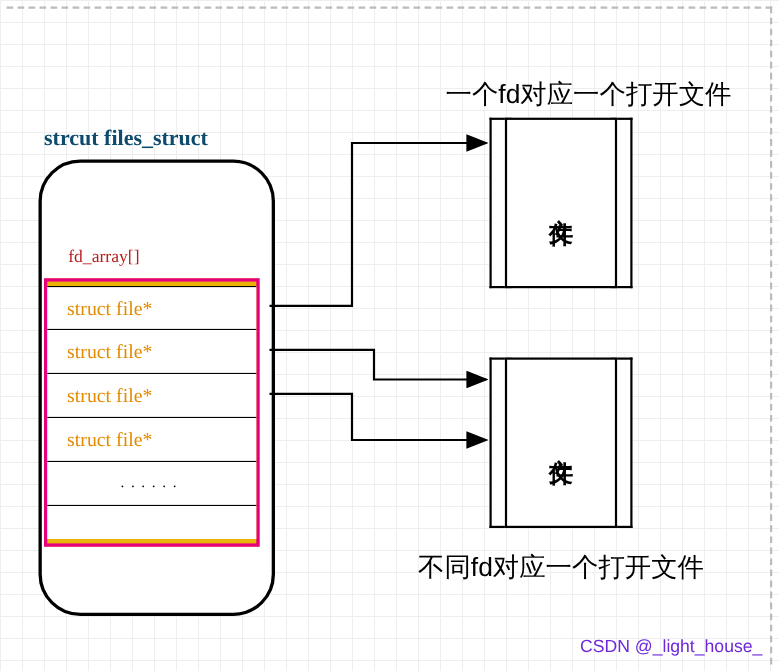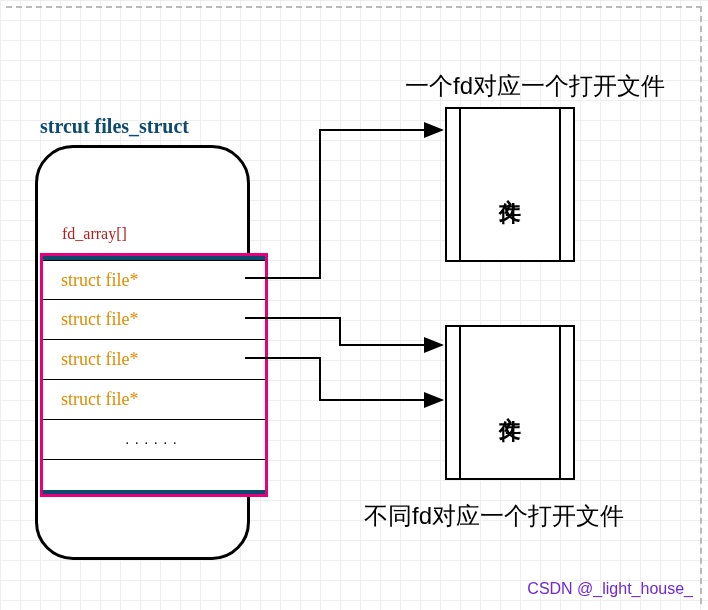--- a/index.html
+++ b/index.html
@@ -44,23 +44,23 @@
     .fd-label {
       position: absolute;
       left: 62px; top: 225px;
       color: #b91c1c;
       font-size: 16px;
       font-family: "Comic Sans MS", cursive;
     }
     .fd-array {
       position: absolute;
       left: 40px; top: 253px;
-      width: 228px;
+      width: 196px;
       border: 3px solid #e6007e;
-      background: #0c4a6e;
+      background: #eab308;
     }
     .fd-row {
       height: 40px;
       border-bottom: 1.5px solid #000;
       display: flex;
       align-items: center;
       padding-left: 18px;
       color: #e38b00;
       font-size: 18px;
       font-family: "Comic Sans MS", cursive;
@@ -99,21 +99,21 @@
     .file2 { left: 445px; top: 325px; }
 
     
     .caption {
       position: absolute;
       font-size: 24px;
       color: #000;
       font-family: "Microsoft YaHei", sans-serif;
     }
     .caption-top { left: 405px; top: 70px; }
-    .caption-bottom { left: 364px; top: 500px; }
+    .caption-bottom { left: 380px; top: 500px; }
 
     
     svg.arrows {
       position: absolute; left: 0; top: 0;
       width: 708px; height: 610px;
       pointer-events: none;
     }
 
     .watermark {
       position: absolute;

